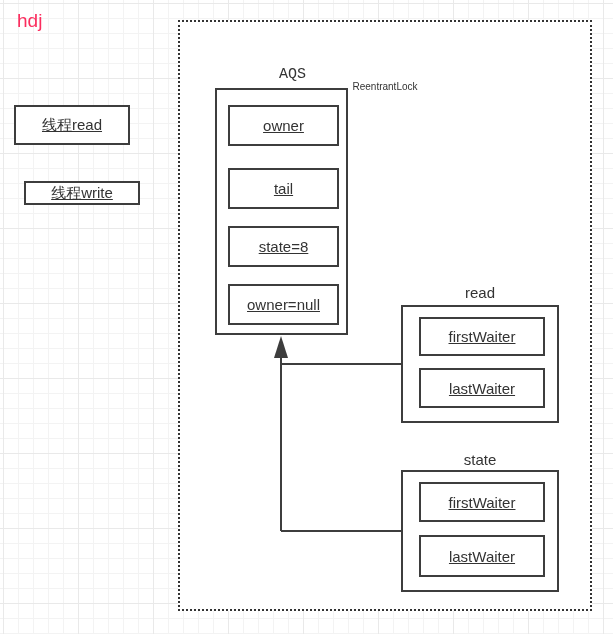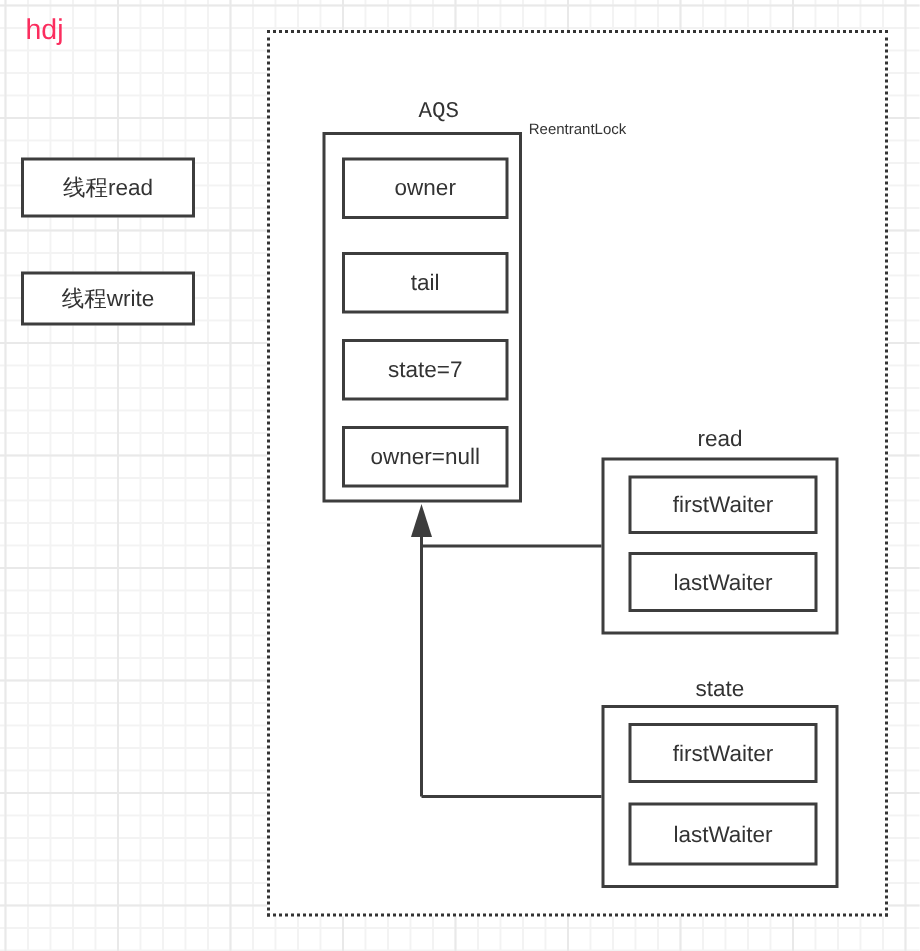--- a/index.html
+++ b/index.html
@@ -33,20 +33,21 @@
     position: absolute;
     box-sizing: border-box;
     background: #ffffff;
     border: 2.5px solid #3d3d3d;
     display: flex;
     align-items: center;
     justify-content: center;
     font-size: 15px;
     color: #333333;
     text-align: center;
+    text-decoration: underline;
   }
   .shape.inner { border-width: 2px; }
   .dotted-container {
     position: absolute;
     box-sizing: border-box;
     left: 178px;
     top: 20px;
     width: 414px;
     height: 591px;
     background: #ffffff;
@@ -77,21 +78,21 @@
 </head>
 <body>
 
 <div class="canvas">
 
   <div class="watermark">hdj</div>
 
   <div class="shape" style="left:14px; top:105px; width:116px; height:40px;">
     <span>线程read</span>
   </div>
-  <div class="shape" style="left:14px; top:181px; width:116px; height:36px;">
+  <div class="shape" style="left:24px; top:181px; width:116px; height:24px;">
     <span>线程write</span>
   </div>
 
   <div class="dotted-container"></div>
   <div class="container-title">ReentrantLock</div>
 
   <svg class="connector-layer" width="613" height="634" viewBox="0 0 613 634">
     <g stroke="#3d3d3d" stroke-width="2" fill="none">
       <path d="M281,358 L281,531"></path>
       <path d="M281,364 L402,364"></path>
@@ -102,21 +103,21 @@
 
   <div class="group-label" style="left:226px; top:66px; width:133px;font-family:Liberation Mono, monospace;">AQS</div>
   <div class="shape" style="left:215px; top:88px; width:133px; height:247px; display:block;">
     <div class="shape inner" style="left:11px; top:15px; width:111px; height:41px;">
       <span>owner</span>
     </div>
     <div class="shape inner" style="left:11px; top:78px; width:111px; height:41px;justify-content:center;">
       <span>tail</span>
     </div>
     <div class="shape inner" style="left:11px; top:136px; width:111px; height:41px;">
-      <span>state=7</span>
+      <span>state=8</span>
     </div>
     <div class="shape inner" style="left:11px; top:194px; width:111px; height:41px;text-align:center;">
       <span>owner=null</span>
     </div>
   </div>
 
   <div class="group-label" style="left:401px; top:284px; width:158px;">read</div>
   <div class="shape" style="left:401px; top:305px; width:158px; height:118px; display:block;">
     <div class="shape inner" style="left:16px; top:10px; width:126px; height:39px;">
       <span>firstWaiter</span>

